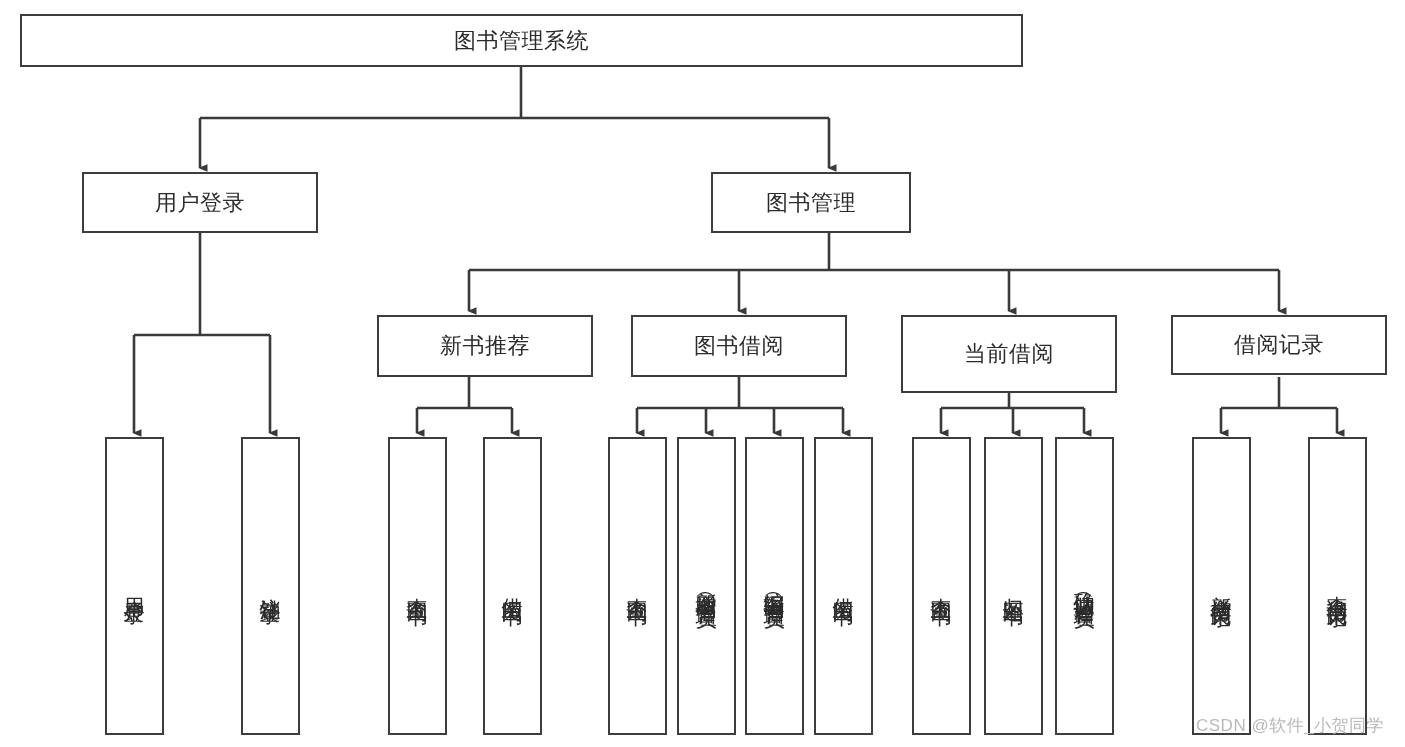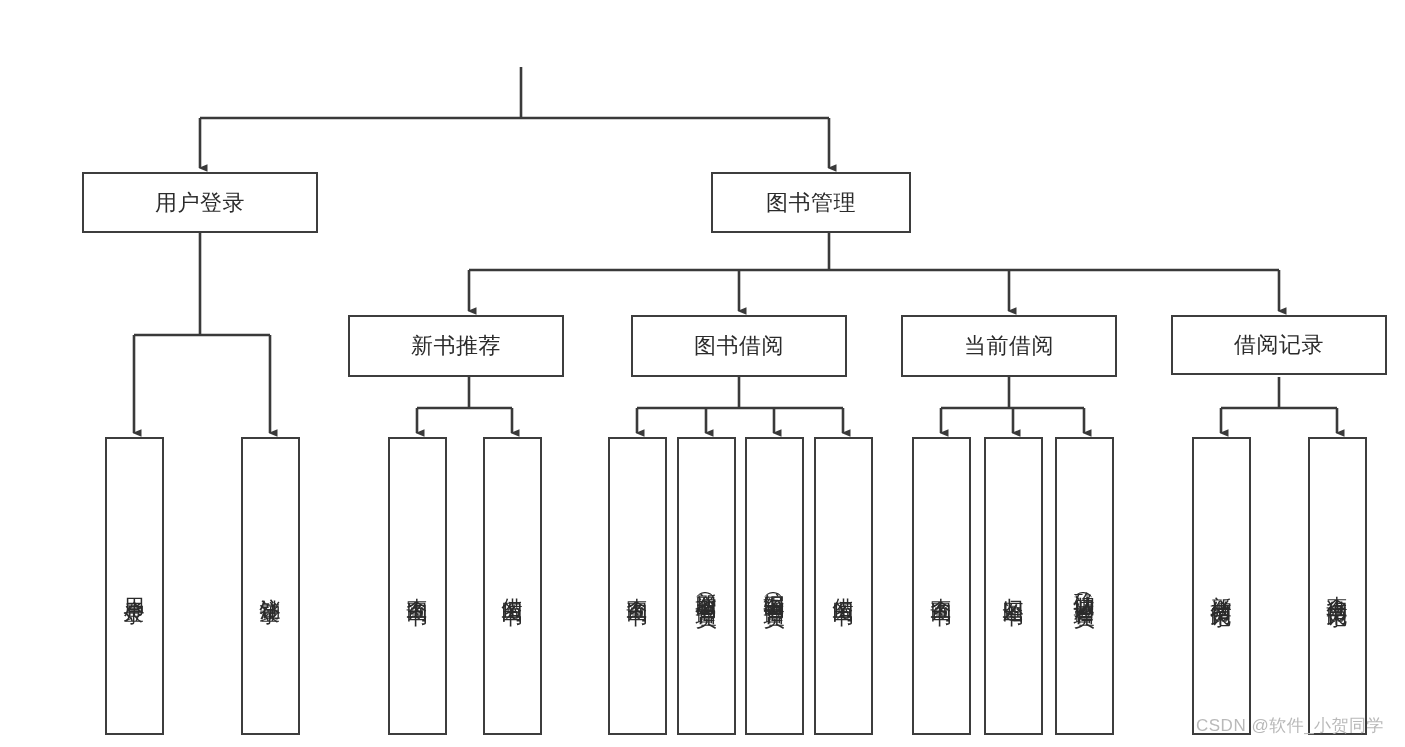--- a/index.html
+++ b/index.html
@@ -110,35 +110,38 @@
       <path d="M 1013 408 L 1013 433" marker-end="url(#arrow)"></path>
       <path d="M 1084 408 L 1084 433" marker-end="url(#arrow)"></path>
 
       <path d="M 1279 377 L 1279 408"></path>
       <path d="M 1221 408 L 1337 408"></path>
       <path d="M 1221 408 L 1221 433" marker-end="url(#arrow)"></path>
       <path d="M 1337 408 L 1337 433" marker-end="url(#arrow)"></path>
     </g>
   </svg>
 
+  <div class="node-box" style="left:20px; top:14px; width:1003px; height:53px;">
+    <span class="node-label-h">图书管理系统</span>
+  </div>
 
   <div class="node-box" style="left:82px; top:172px; width:236px; height:61px;">
     <span class="node-label-h">用户登录</span>
   </div>
   <div class="node-box" style="left:711px; top:172px; width:200px; height:61px;">
     <span class="node-label-h">图书管理</span>
   </div>
 
-  <div class="node-box" style="left:348px; top:315px; width:216px; height:62px;">
+  <div class="node-box" style="left:377px; top:315px; width:216px; height:62px;">
     <span class="node-label-h">新书推荐</span>
   </div>
   <div class="node-box" style="left:631px; top:315px; width:216px; height:62px;">
     <span class="node-label-h">图书借阅</span>
   </div>
-  <div class="node-box" style="left:901px; top:315px; width:216px; height:62px;">
+  <div class="node-box" style="left:901px; top:315px; width:216px; height:78px;">
     <span class="node-label-h">当前借阅</span>
   </div>
   <div class="node-box" style="left:1171px; top:315px; width:216px; height:60px;">
     <span class="node-label-h">借阅记录</span>
   </div>
 
   <div class="node-box" style="left:105px; top:437px; width:59px; height:298px;">
     <span class="node-label-v">用户登录</span>
   </div>
   <div class="node-box" style="left:241px; top:437px; width:59px; height:298px;">

